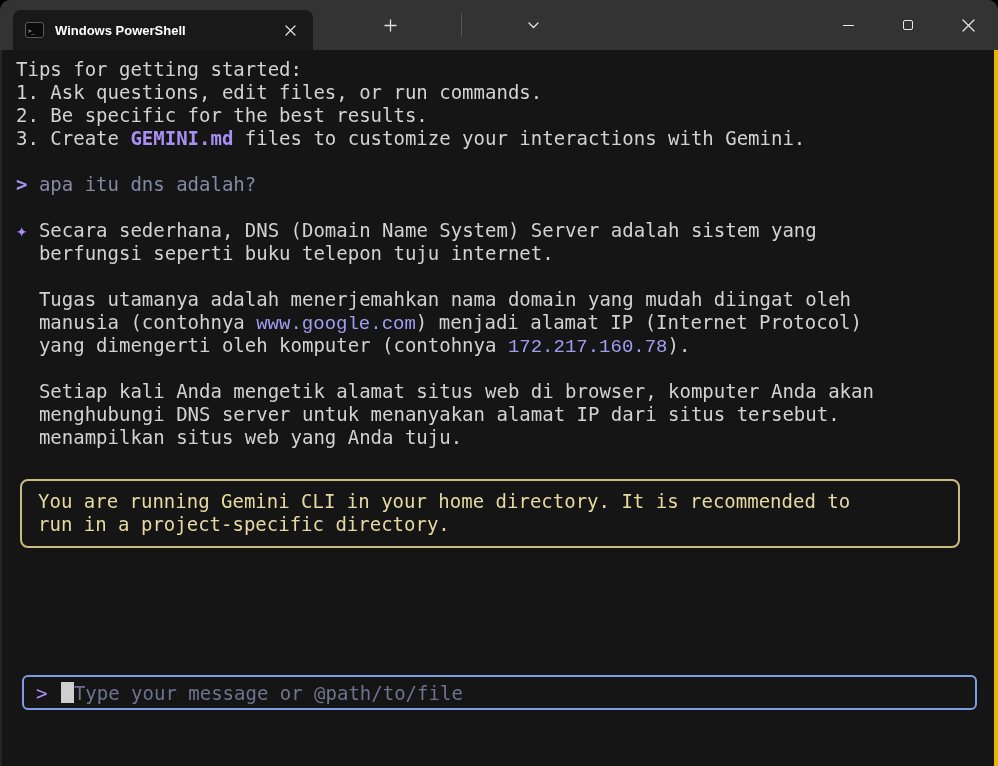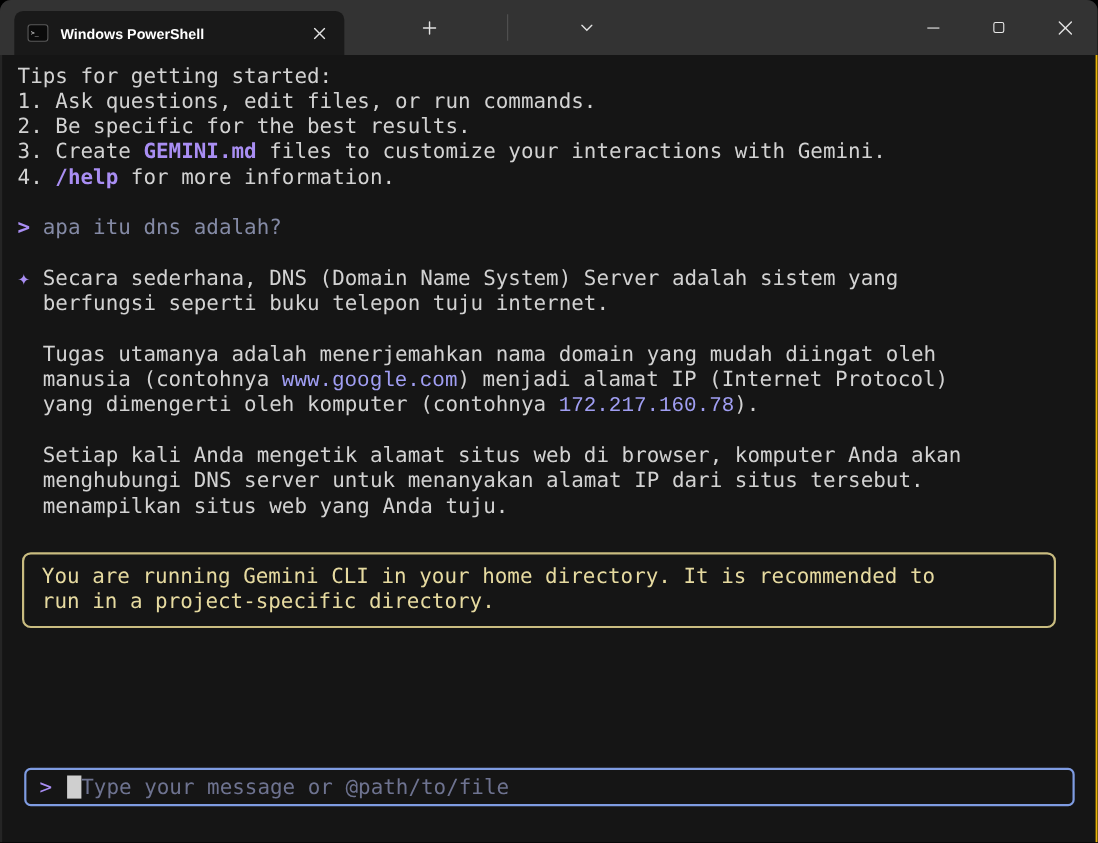--- a/index.html
+++ b/index.html
@@ -59,21 +59,21 @@
   .win-btn { width:60px; height:50px; display:flex; align-items:center; justify-content:center; }
   .min-glyph { width:11px; height:0; border-top:1.4px solid #e9e9e9; display:block; }
   .max-glyph { width:10px; height:10px; border:1.3px solid #e9e9e9; border-radius:2px; display:block; }
   svg.stroke-icon { stroke:#e2e2e2; stroke-width:1.3; fill:none; stroke-linecap:round; }
 
   
   .terminal {
     height:716px;
     background:var(--terminal-bg);
     border-left:2px solid #252525;
-    border-right:2px solid #eab308;
+    border-right:4px solid #eab308;
     padding:8px 0 0 14px;
     color:var(--foreground);
     font-size:19px;
     overflow:hidden;
   }
   .line { height:23px; white-space:pre; }
   .line span.accent { color:var(--accent);font-weight:bold; }
   .line span.link   { color:var(--link);font-family:Liberation Mono, monospace; }
   .line span.dim    { color:var(--dim); }
 
@@ -150,21 +150,20 @@
     </div>
   </div>
 
   <div class="terminal">
 
     <div>
         <div class="line"><span>Tips for getting started:</span></div>
         <div class="line"><span>1. Ask questions, edit files, or run commands.</span></div>
         <div class="line"><span>2. Be specific for the best results.</span></div>
         <div class="line"><span>3. Create </span><span class="accent">GEMINI.md</span><span> files to customize your interactions with Gemini.</span></div>
-        <div class="line"><span>4. </span><span class="accent">/help</span><span> for more information.</span></div>
         <div class="line">&nbsp;</div>
         <div class="line"><span class="accent">&gt; </span><span class="dim">apa itu dns adalah?</span></div>
         <div class="line">&nbsp;</div>
         <div class="line"><span class="accent">✦ </span><span>Secara sederhana, DNS (Domain Name System) Server adalah sistem yang</span></div>
         <div class="line"><span>  berfungsi seperti buku telepon tuju internet.</span></div>
         <div class="line">&nbsp;</div>
         <div class="line"><span>  Tugas utamanya adalah menerjemahkan nama domain yang mudah diingat oleh</span></div>
         <div class="line"><span>  manusia (contohnya </span><span class="link">www.google.com</span><span>) menjadi alamat IP (Internet Protocol)</span></div>
         <div class="line"><span>  yang dimengerti oleh komputer (contohnya </span><span class="link">172.217.160.78</span><span>).</span></div>
         <div class="line">&nbsp;</div>

